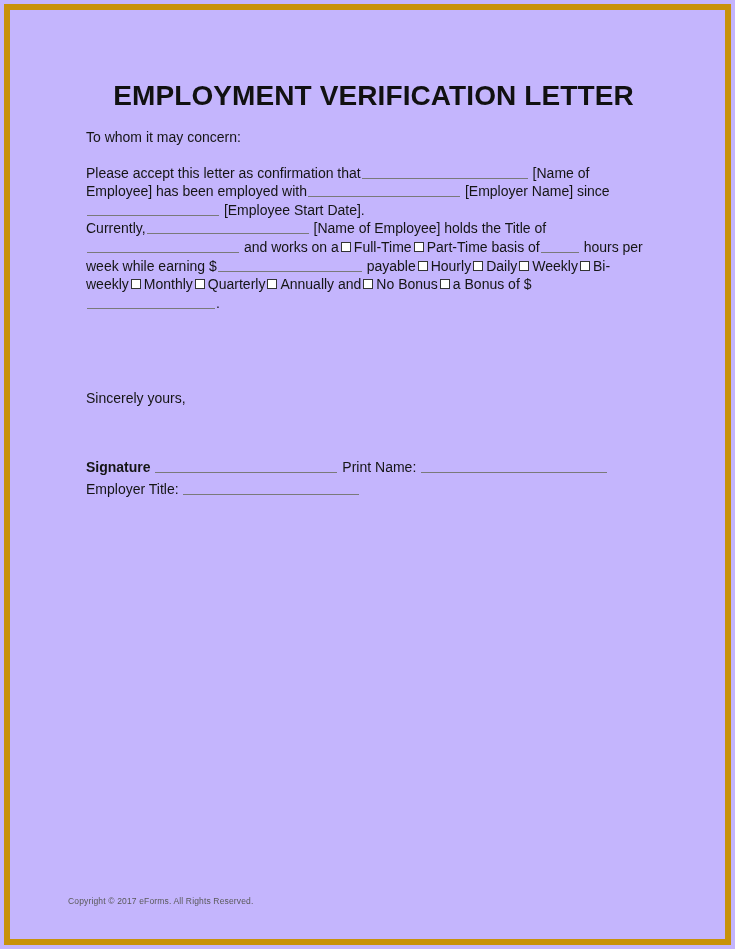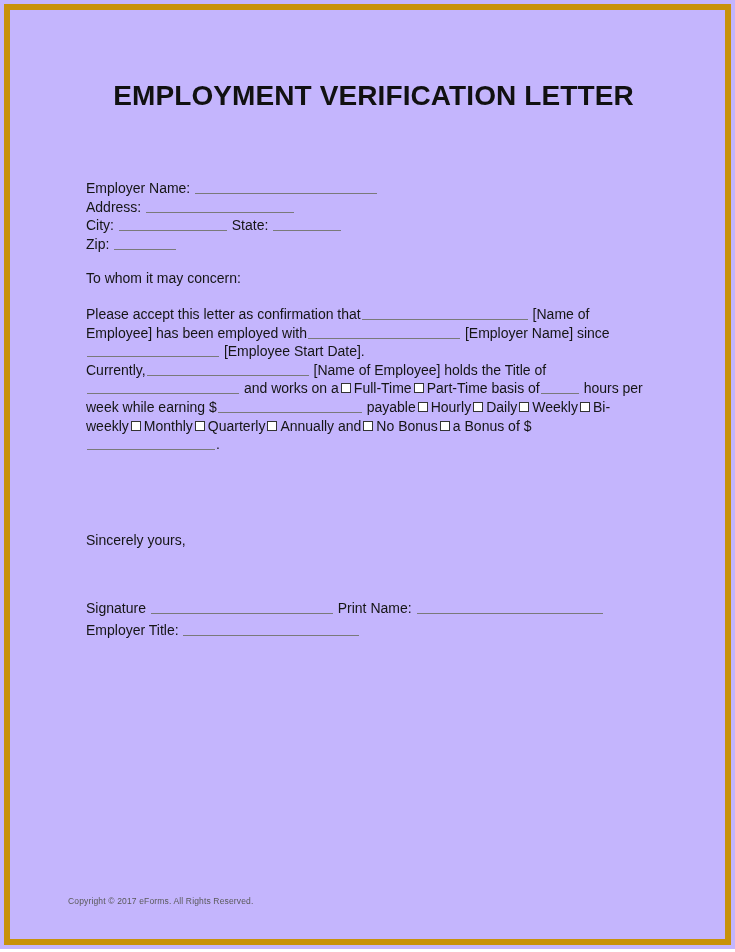--- a/index.html
+++ b/index.html
@@ -100,60 +100,40 @@
   .cbx {
     display: inline-block;
     width: 10px;
     height: 10px;
     border: 1px solid #333333;
     box-sizing: border-box;
     vertical-align: 0px;
     margin: 0 3px 0 2px;
     background: #ffffff;
   }
-  .bold { font-weight: normal; }
+  .bold { font-weight: bold; }
   .footer {
     position: absolute;
     left: 68px;
     top: 896px;
     font-size: 8.5px;
     color: #595959;
     letter-spacing: 0.15px;
   }
 </style>
 </head>
 <body>
 
 <div class="page">
   <div class="frame"></div>
 
   <div class="sheet">
 
     <h1 class="doc-title">EMPLOYMENT VERIFICATION LETTER</h1>
 
-    <div class="body-block block-employer">
-      <span class="line">
-        <span>Employer Name:</span>
-        <span class="blank b-employer"></span>
-      </span>
-      <span class="line">
-        <span>Address:</span>
-        <span class="blank b-address"></span>
-      </span>
-      <span class="line">
-        <span>City:</span>
-        <span class="blank b-city"></span>
-        <span>State:</span>
-        <span class="blank b-state"></span>
-      </span>
-      <span class="line">
-        <span>Zip:</span>
-        <span class="blank b-zip"></span>
-      </span>
-    </div>
 
 
     <div class="body-block block-towhom">
       <span class="line">To whom it may concern:</span>
     </div>
 
     <div class="body-block block-para1">
       <span class="para"><span>Please accept this letter as confirmation that</span><span class="blank b-name"></span> <span>[Name of</span>
         <span>Employee] has been employed with</span><span class="blank b-with"></span> <span>[Employer Name]</span>
         <span>since</span><span class="blank b-since"></span> <span>[Employee Start Date].</span></span>

